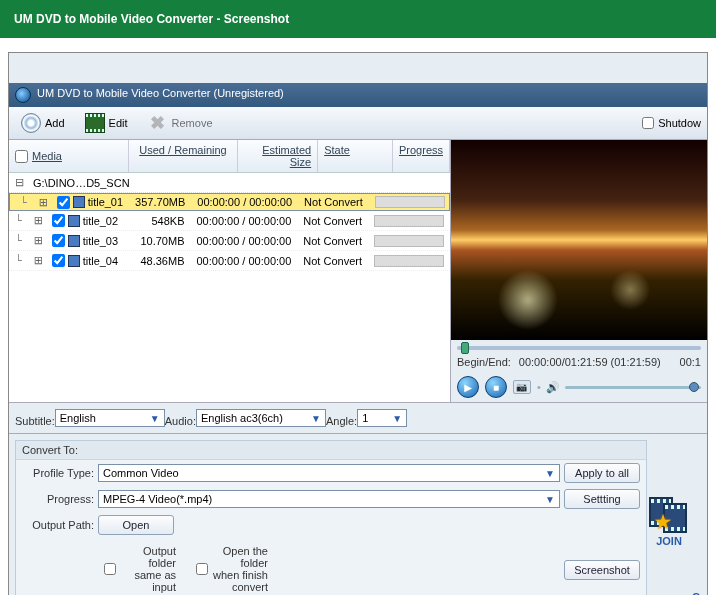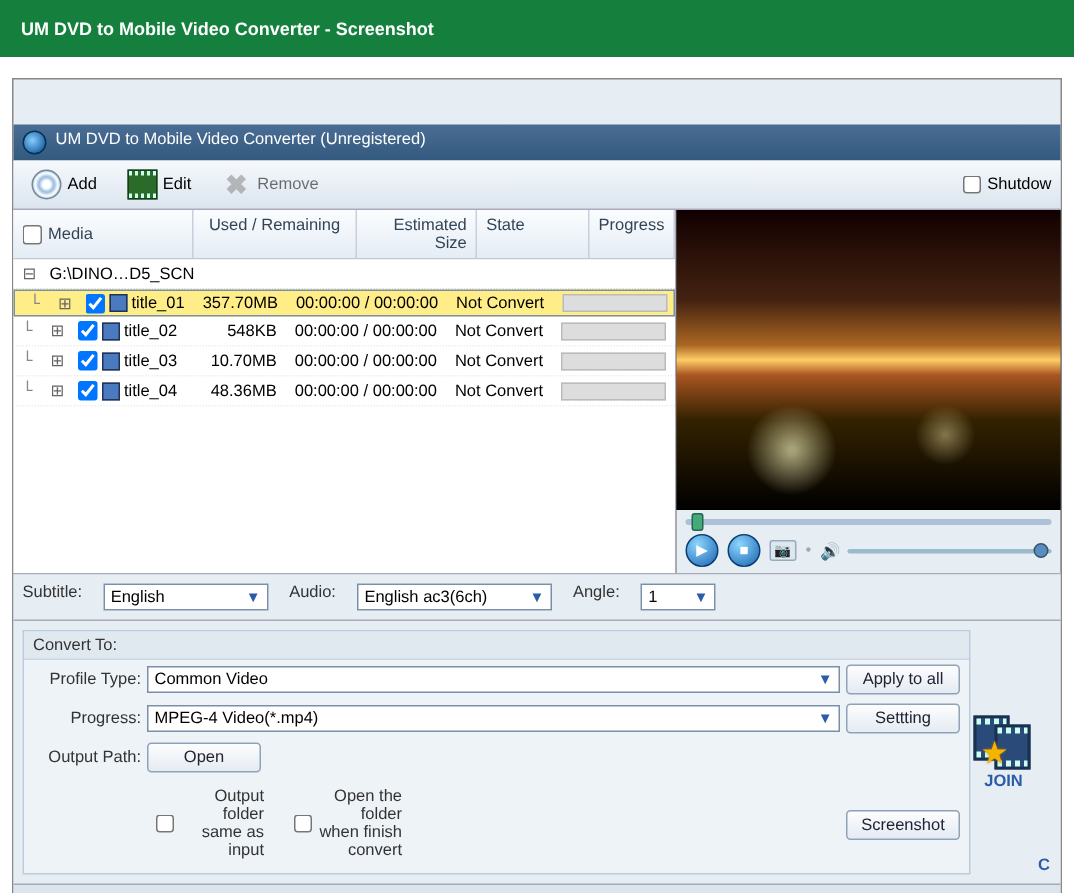--- a/index.html
+++ b/index.html
@@ -13,21 +13,21 @@
 .disc{width:20px;height:20px;border-radius:50%;background:radial-gradient(circle,#fff 20%,#9bd 40%,#fff 60%,#7ac 80%);border:1px solid #789;}
 .film{width:20px;height:20px;background:#2a6b2a;border:1px solid #184018;position:relative;}
 .film::before,.film::after{content:"";position:absolute;left:0;right:0;height:3px;background:repeating-linear-gradient(90deg,#cfe 0 2px,#2a6b2a 2px 4px);}
 .film::before{top:0}.film::after{bottom:0}
 .xicon{width:20px;height:20px;color:#888;font-size:18px;line-height:20px;text-align:center;font-weight:bold;}
 .tb-spacer{flex:1}
 .chk{display:flex;align-items:center;gap:4px;}
 .chk input{width:12px;height:12px;}
 .content{display:flex;border-bottom:1px solid #aab;}
 .grid{flex:1;border-right:1px solid #aab;background:#fff;min-width:430px;}
-.grid-head{display:flex;background:linear-gradient(#fbfdff,#e4ecf5);border-bottom:1px solid #bcc;color:#345;}
+.grid-head{display:flex;background:linear-gradient(#fbfdff,#e4ecf5);border-bottom:1px solid #bcc;color:#345;text-decoration:underline;}
 .grid-head .col{padding:4px 6px;border-right:1px solid #ccd;}
 .col-media{width:120px;display:flex;gap:4px;align-items:center}
 .col-size{width:80px;text-align:right}
 .col-time{width:110px;text-align:center}
 .col-state{width:75px}
 .col-prog{flex:1}
 .grid-body{font-size:11px;}
 .grow{display:flex;align-items:center;}
 .grow .cell{padding:3px 6px;white-space:nowrap;}
 .grow .ind{width:18px;text-align:center;color:#666;}
@@ -44,21 +44,21 @@
 .seek{padding:6px 6px 2px;background:#e6edf3;}
 .seek .track{position:relative;height:4px;background:#acc0d6;border-radius:2px;}
 .seek .thumb{position:absolute;top:-4px;left:4px;width:8px;height:12px;background:#4a7;border:1px solid #265;border-radius:2px;}
 .timeinfo{background:#e6edf3;color:#333;padding:4px 6px;display:flex;gap:8px;font-size:11px;}
 .controls{background:#e6edf3;padding:4px 6px;display:flex;align-items:center;gap:6px;}
 .rbtn{width:22px;height:22px;border-radius:50%;background:radial-gradient(circle at 35% 30%,#8cd6ff,#1a63b0);border:1px solid #0a3e72;color:#fff;display:flex;align-items:center;justify-content:center;font-size:10px;cursor:pointer;}
 .smbtn{width:18px;height:14px;background:#dde7f0;border:1px solid #9ab;border-radius:2px;color:#456;font-size:9px;text-align:center;line-height:12px;cursor:pointer;}
 .vol{flex:1;display:flex;align-items:center;gap:4px;color:#789;}
 .vol .track{flex:1;height:3px;background:#9bc;border-radius:2px;position:relative;}
 .vol .knob{position:absolute;right:2px;top:-4px;width:10px;height:10px;border-radius:50%;background:#5a8cc0;border:1px solid #356;}
-.midbar{display:flex;align-items:flex-start;gap:14px;padding:6px;border-bottom:1px solid #aab;background:#e6edf3;}
+.midbar{display:flex;align-items:flex-end;gap:0;padding:6px;border-bottom:1px solid #aab;background:#e6edf3;}
 .midbar label{color:#333;}
 .sel{background:#fff;border:1px solid #7a8fa8;padding:1px 4px;height:18px;display:flex;align-items:center;justify-content:space-between;cursor:pointer;}
 .sel .arr{color:#2a5ca8;font-size:10px;margin-left:4px;}
 .bottom{display:flex;gap:2px;padding:6px;background:#e6edf3;}
 .convert-panel{flex:1;border:1px solid #bcd;background:#eef3f7;}
 .cp-title{padding:3px 6px;color:#333;background:#e0e8f0;border-bottom:1px solid #cbd6e2;}
 .cp-row{display:flex;align-items:center;gap:4px;padding:3px 6px;}
 .cp-row label{width:72px;text-align:right;color:#333;}
 .cp-row .sel,.cp-row .txt{flex:1;}
 .txt{background:#fff;border:1px solid #7a8fa8;padding:2px 4px;height:18px;display:flex;align-items:center;}
@@ -190,20 +190,25 @@
       </div>
     </div>
 
     <div class="preview">
       <div class="video"></div>
       <div class="seek">
         <div class="track">
             <div class="thumb"></div>
           </div>
       </div>
+      <div class="timeinfo">
+        <span>Begin/End:</span>
+        <span>00:00:00/01:21:59 (01:21:59)</span>
+        <span style="margin-left:auto">00:1</span>
+      </div>
       <div class="controls">
         <div class="rbtn">▶</div>
         <div class="rbtn">■</div>
         <div class="smbtn">📷</div>
         <span style="color:#9ab">•</span>
         <div class="vol">
           <span>🔊</span>
           <div class="track">
               <div class="knob"></div>
             </div>

